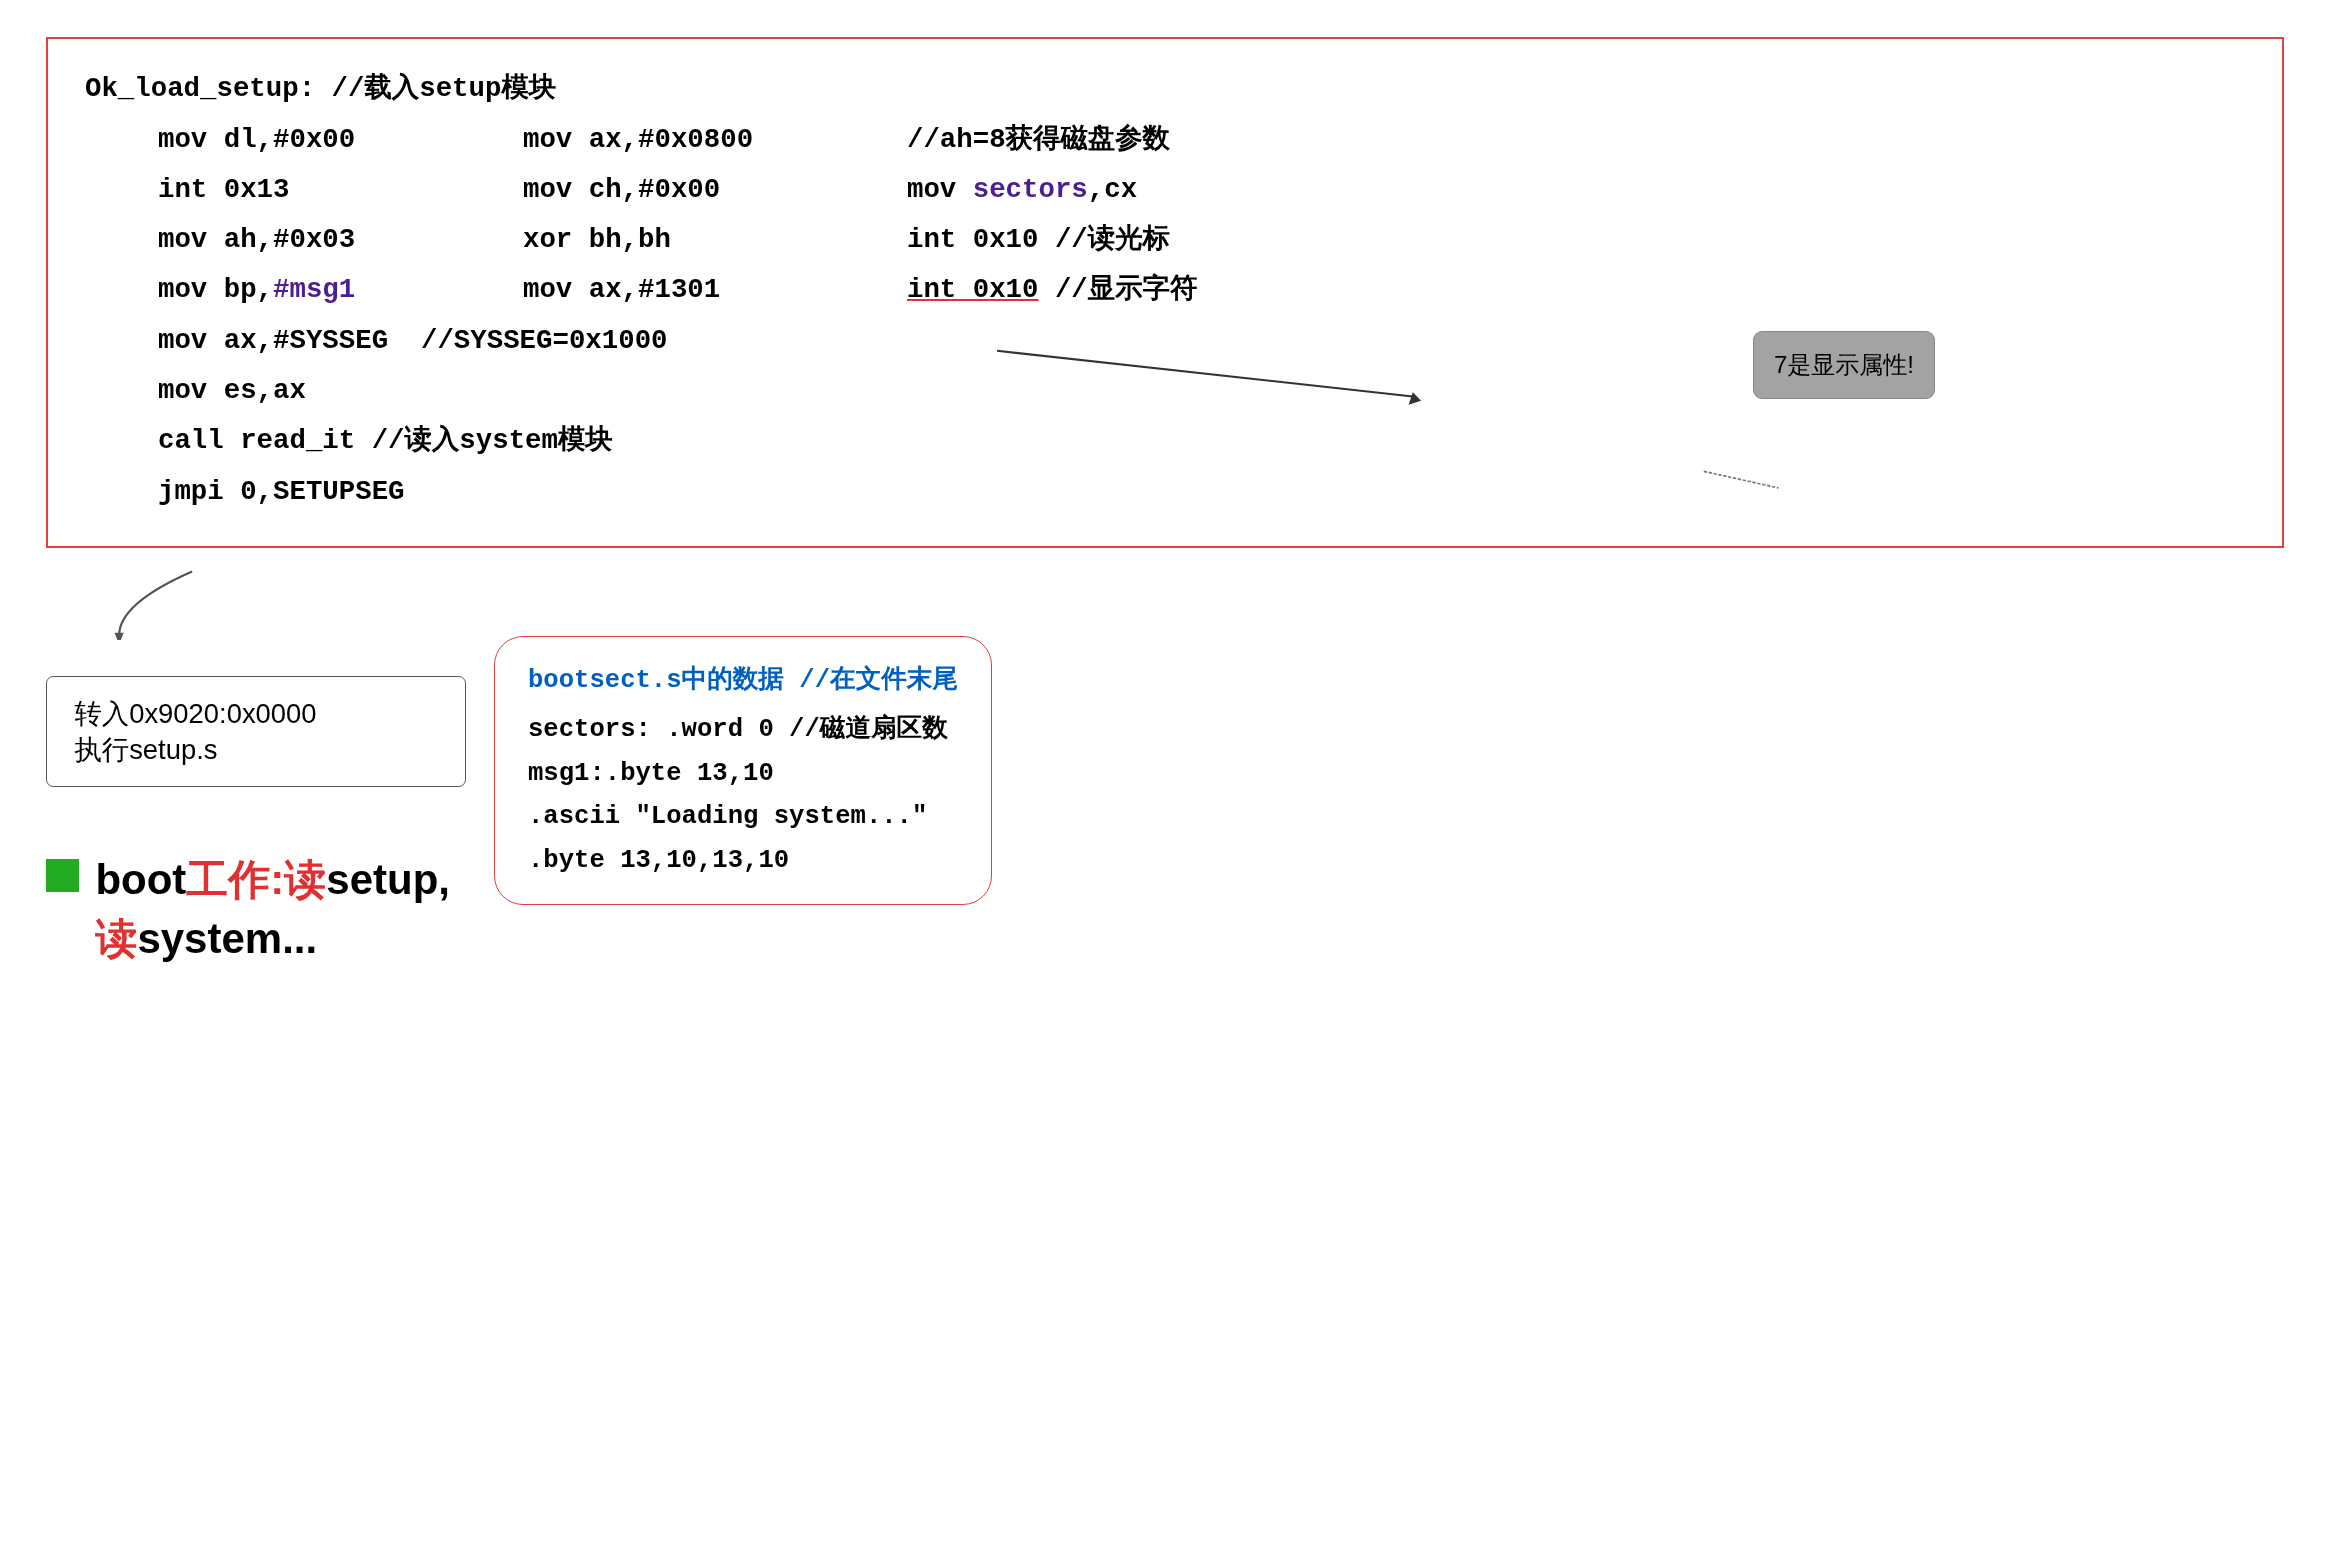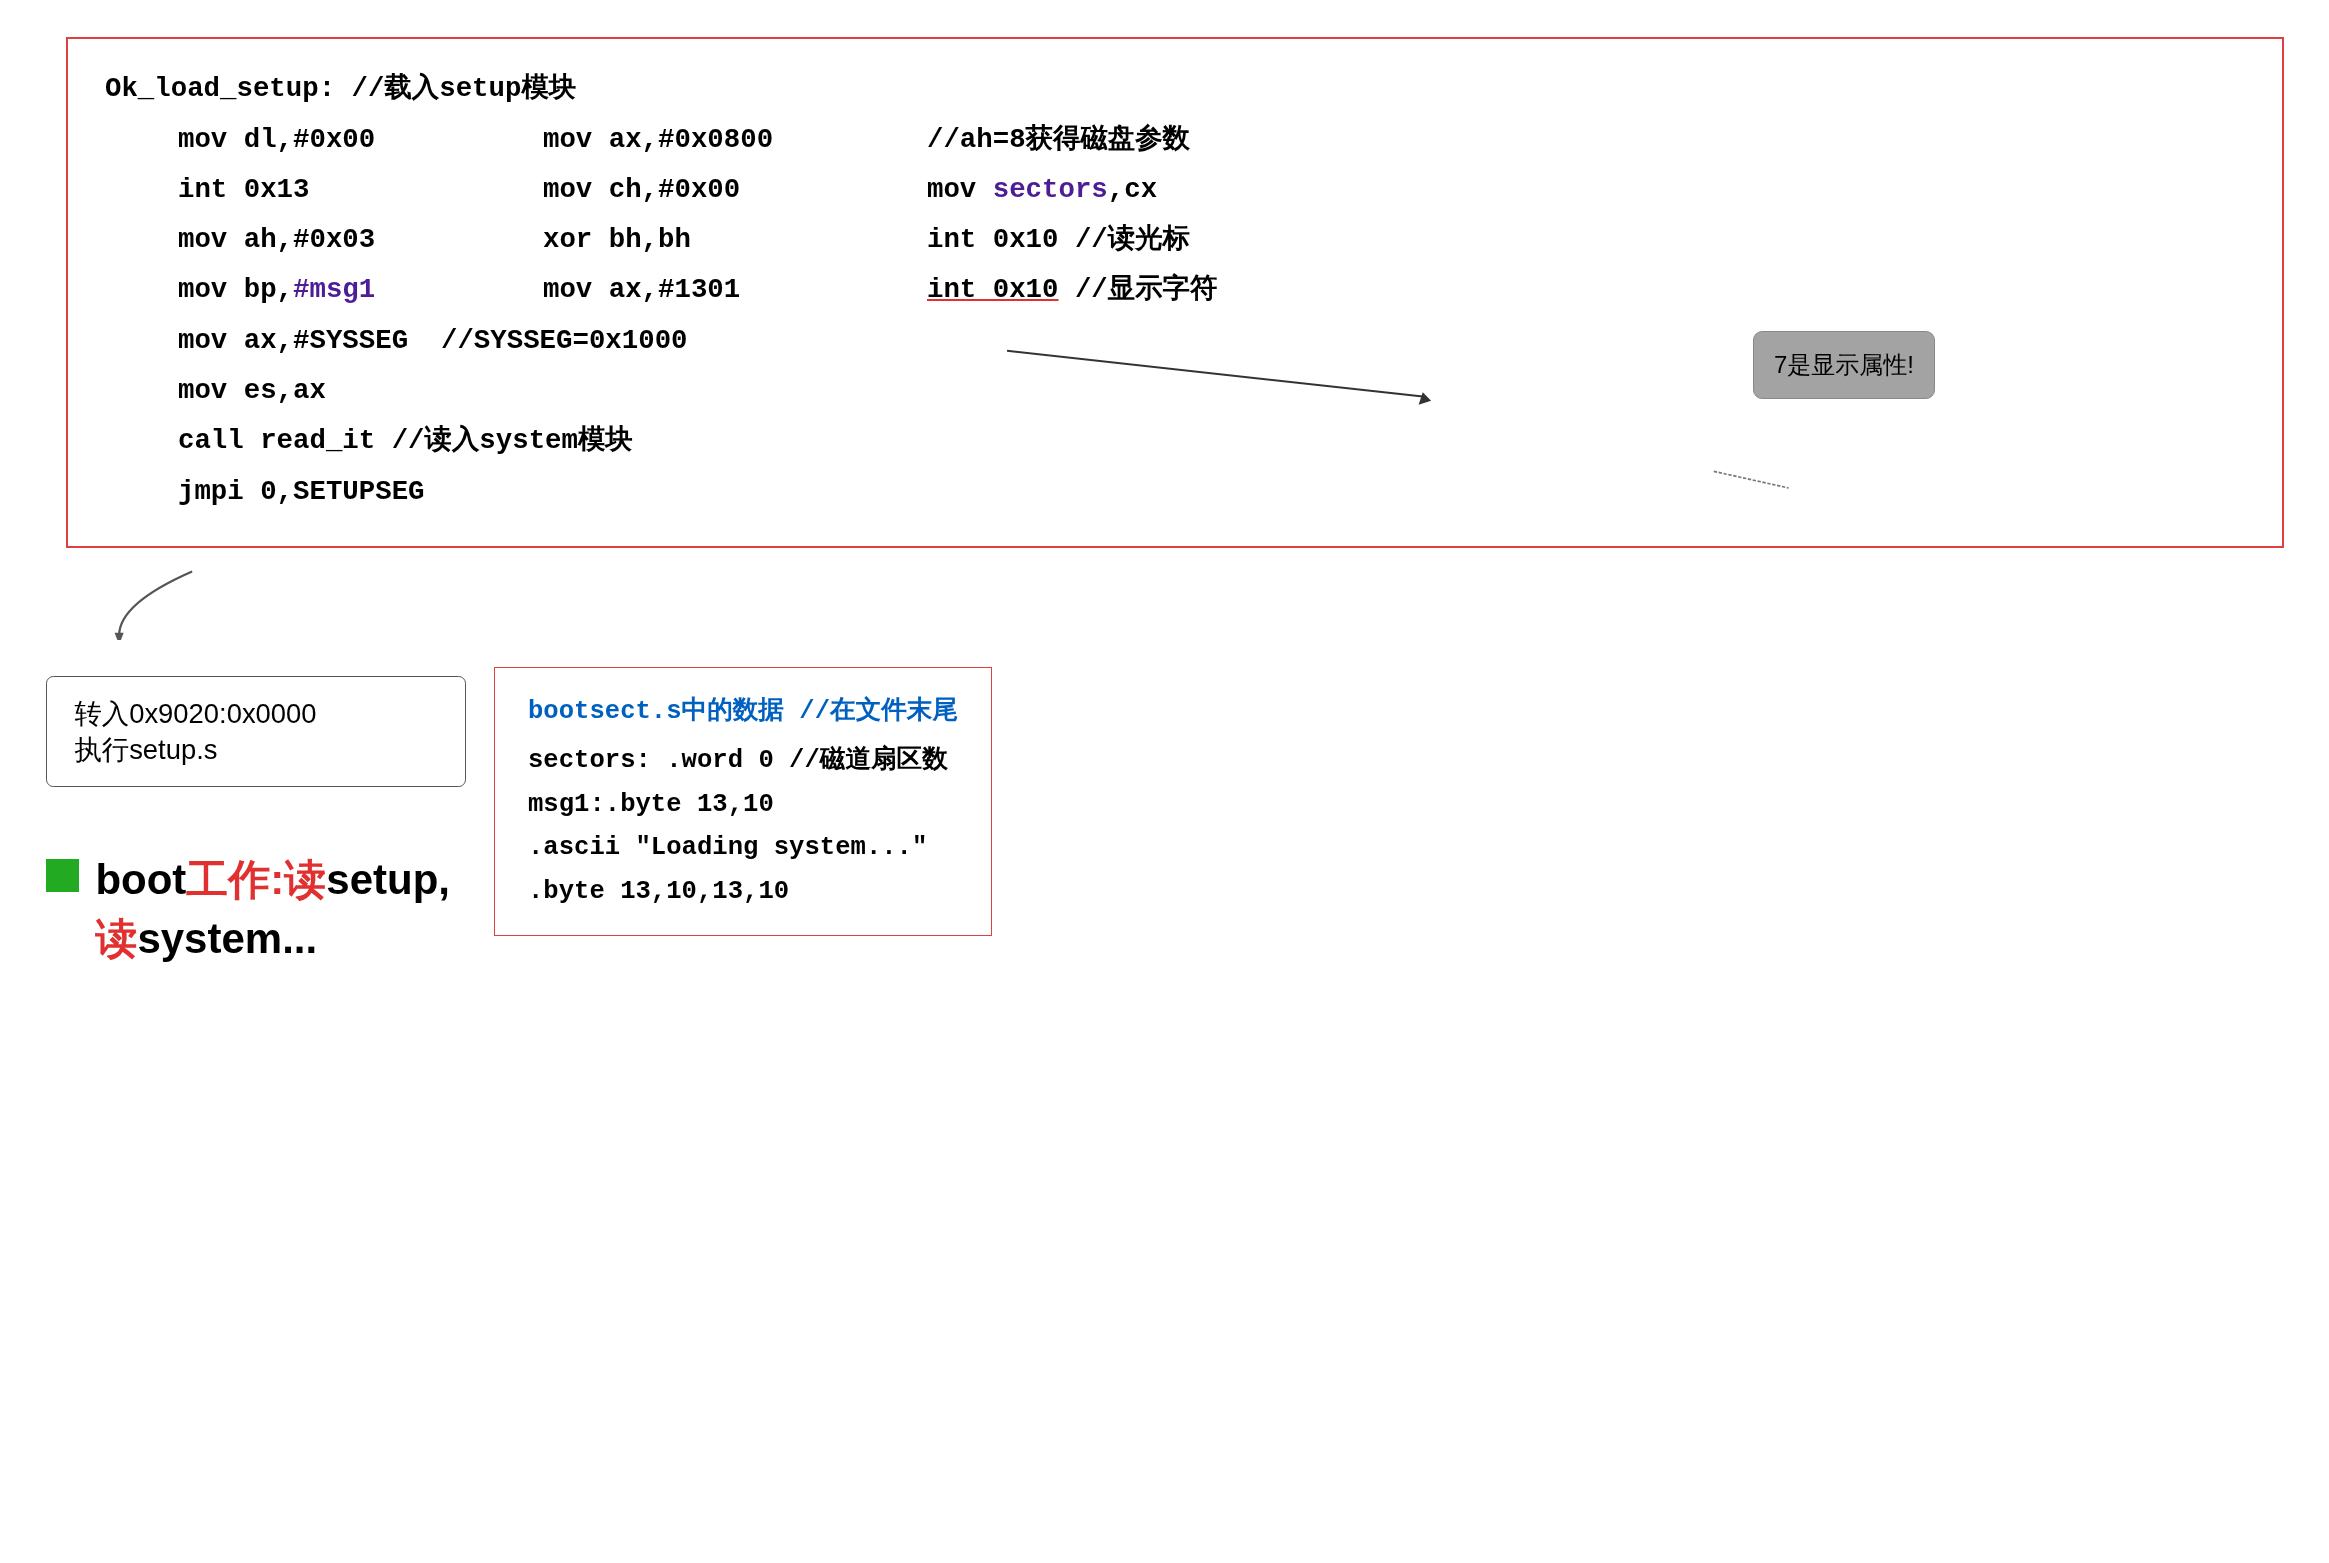--- a/index.html
+++ b/index.html
@@ -11,21 +11,20 @@
       padding: 37px 46px;
       width: 2330px;
       min-height: 1563px;
     }
 
     .main-code-block {
       border: 2.7px solid #e04040;
       padding: 27.4px 37px;
       position: relative;
       line-height: 1.7;
-      margin-left: 20px;
     }
 
     .label-line {
       font-size: 27.4px;
       font-weight: bold;
       color: #000000;
       margin-bottom: 3.7px;
     }
 
     .red-text { color: #4c1d95; }
@@ -194,21 +193,21 @@
     <div class="bottom-bullet">
       <div class="green-square"></div>
       <div class="boot-text">
         <span style="color:#000;">boot</span><span style="color:#e03030;">工作:读</span><span style="color:#000;">setup,</span><br>
         <span style="color:#e03030;">读</span><span style="color:#000;">system...</span>
       </div>
     </div>
 
   </div>
 
-  <div class="data-box" style="margin-top:82px;">
+  <div class="data-box" style="margin-top:51px;border-radius:29px;">
     <div style="color:#0060c0;margin-bottom:5.5px;">bootsect.s中的数据  //在文件末尾</div>
     <div>sectors: .word 0  //磁道扇区数</div>
     <div>msg1:.byte 13,10</div>
     <div>      .ascii "Loading system..."</div>
     <div>      .byte 13,10,13,10</div>
   </div>
 
 </div>
 
 

